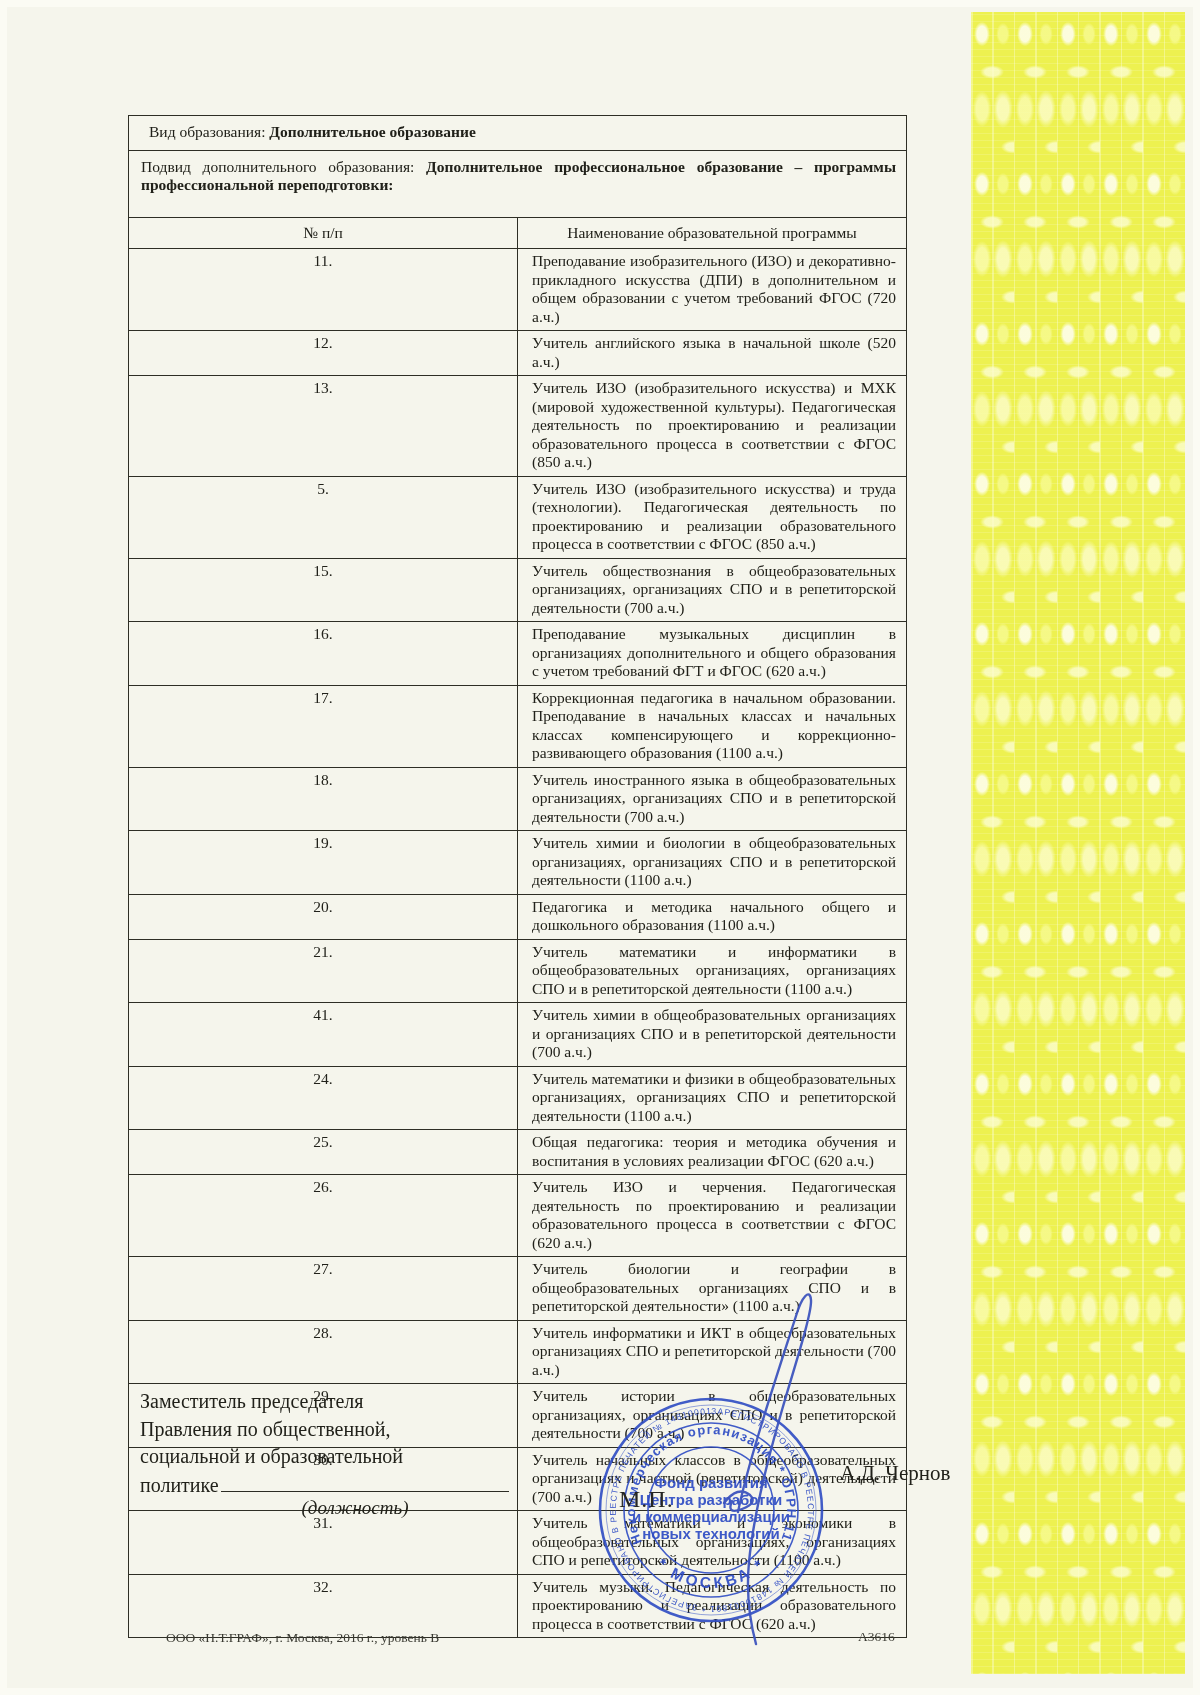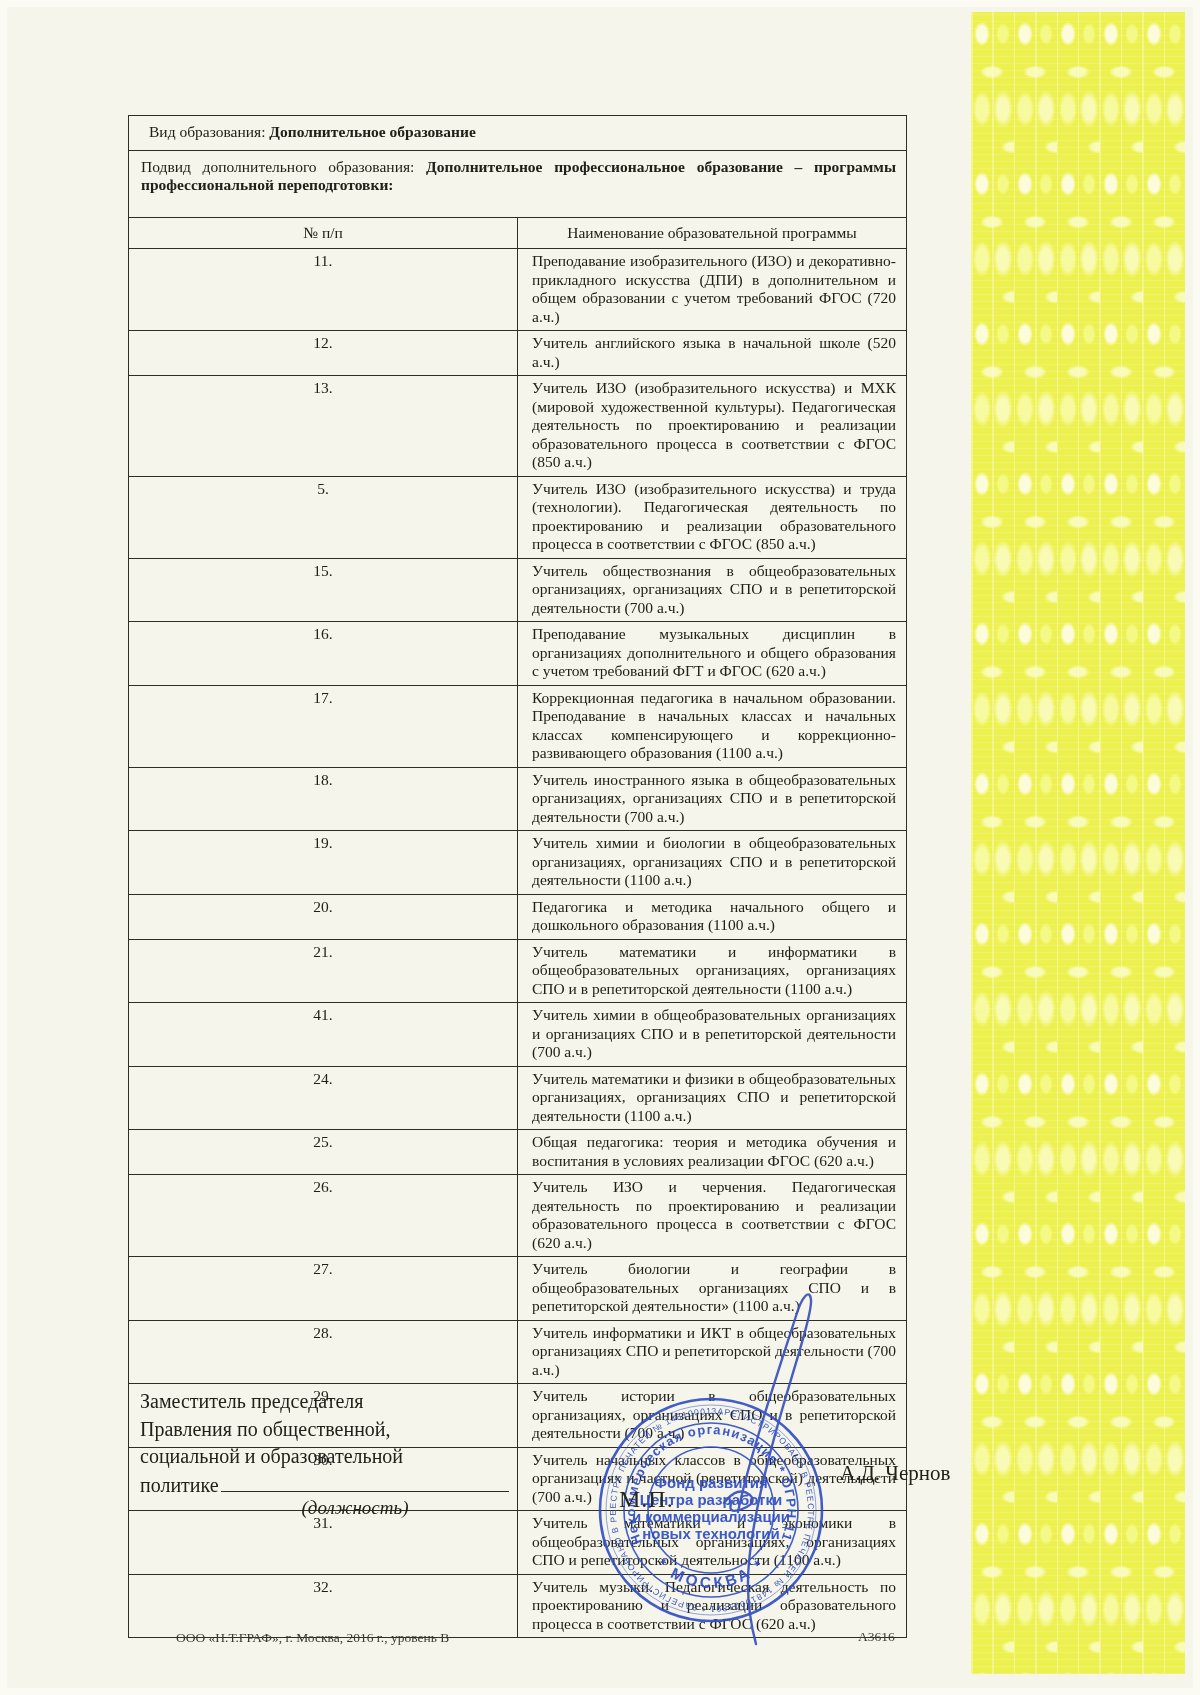--- a/index.html
+++ b/index.html
@@ -45,21 +45,21 @@
   .sig-block{position:absolute;left:140px;top:1388px;font-size:20px;line-height:27.5px;}
   .fill-line{display:inline-block;width:288px;border-bottom:1.7px solid #2c2c24;height:20px;margin-left:2px;}
   .sig-caption{position:absolute;left:240px;top:1497px;width:230px;text-align:center;font-size:19px;font-style:italic;}
   .mp-label{position:absolute;left:619px;top:1486px;font-size:24px;letter-spacing:1px;color:#262622;z-index:5;}
   .sig-name{position:absolute;left:840px;top:1461px;font-size:21px;}
   
   .stamp-svg{position:absolute;left:593px;top:1390px;z-index:3;}
   .ink-svg{position:absolute;left:0;top:0;z-index:4;pointer-events:none;}
   .stamp-sans{font-family:"Liberation Sans","DejaVu Sans",sans-serif;}
   
-  .footer-left{position:absolute;left:176px;top:1630px;font-size:13.5px;color:#3a3a32;}
+  .footer-left{position:absolute;left:166px;top:1630px;font-size:13.5px;color:#3a3a32;}
   .footer-right{position:absolute;left:858px;top:1629px;font-size:13.5px;color:#3a3a32;}
 </style>
 </head>
 <body>
 
 <div class="page">
 
   <div class="guilloche"></div>
 
   <table class="doc">

